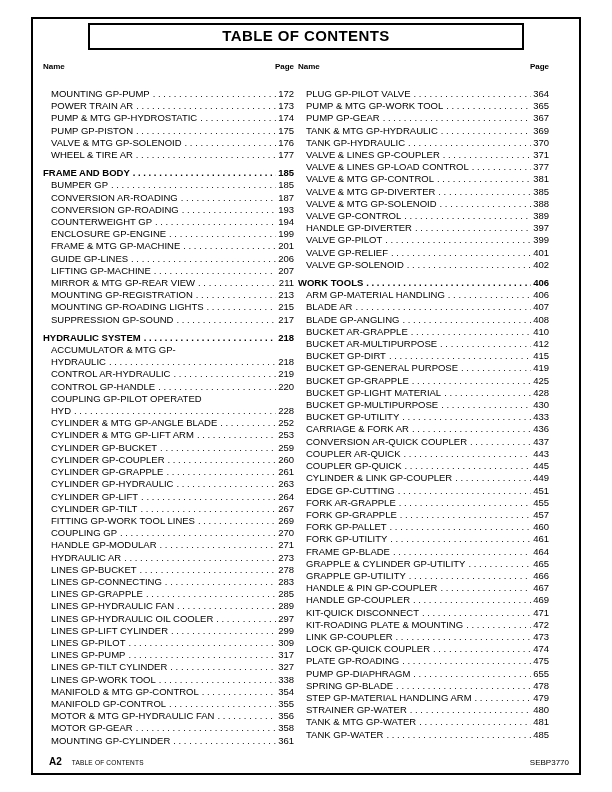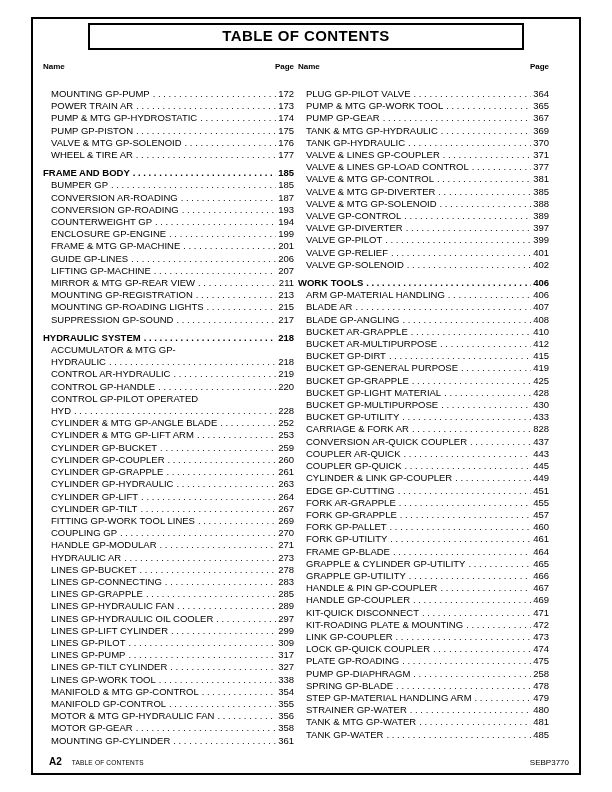--- a/index.html
+++ b/index.html
@@ -193,21 +193,21 @@
               <span class="label">CONTROL AR-HYDRAULIC</span>
               <span class="leader"></span>
               <span class="pagenum">219</span>
             </div>
             <div class="entry">
               <span class="label">CONTROL GP-HANDLE</span>
               <span class="leader"></span>
               <span class="pagenum">220</span>
             </div>
             <div class="entry">
-              <span class="label">CONTROL GP-PILOT OPERATED</span>
+              <span class="label">COUPLING GP-PILOT OPERATED</span>
             </div>
             <div class="entry">
               <span class="label">HYD</span>
               <span class="leader"></span>
               <span class="pagenum">228</span>
             </div>
             <div class="entry">
               <span class="label">CYLINDER &amp; MTG GP-ANGLE BLADE</span>
               <span class="leader"></span>
               <span class="pagenum">252</span>
@@ -400,21 +400,21 @@
               <span class="label">VALVE &amp; MTG GP-SOLENOID</span>
               <span class="leader"></span>
               <span class="pagenum">388</span>
             </div>
             <div class="entry">
               <span class="label">VALVE GP-CONTROL</span>
               <span class="leader"></span>
               <span class="pagenum">389</span>
             </div>
             <div class="entry">
-              <span class="label">VALVE GP-DIVERTER</span>
+              <span class="label">HANDLE GP-DIVERTER</span>
               <span class="leader"></span>
               <span class="pagenum">397</span>
             </div>
             <div class="entry">
               <span class="label">VALVE GP-PILOT</span>
               <span class="leader"></span>
               <span class="pagenum">399</span>
             </div>
             <div class="entry">
               <span class="label">VALVE GP-RELIEF</span>
@@ -482,21 +482,21 @@
               <span class="pagenum">430</span>
             </div>
             <div class="entry">
               <span class="label">BUCKET GP-UTILITY</span>
               <span class="leader"></span>
               <span class="pagenum">433</span>
             </div>
             <div class="entry">
               <span class="label">CARRIAGE &amp; FORK AR</span>
               <span class="leader"></span>
-              <span class="pagenum">828</span>
+              <span class="pagenum">436</span>
             </div>
             <div class="entry">
               <span class="label">CONVERSION AR-QUICK COUPLER</span>
               <span class="leader"></span>
               <span class="pagenum">437</span>
             </div>
             <div class="entry">
               <span class="label">COUPLER AR-QUICK</span>
               <span class="leader"></span>
               <span class="pagenum">443</span>
@@ -582,21 +582,21 @@
               <span class="pagenum">474</span>
             </div>
             <div class="entry">
               <span class="label">PLATE GP-ROADING</span>
               <span class="leader"></span>
               <span class="pagenum">475</span>
             </div>
             <div class="entry">
               <span class="label">PUMP GP-DIAPHRAGM</span>
               <span class="leader"></span>
-              <span class="pagenum">258</span>
+              <span class="pagenum">655</span>
             </div>
             <div class="entry">
               <span class="label">SPRING GP-BLADE</span>
               <span class="leader"></span>
               <span class="pagenum">478</span>
             </div>
             <div class="entry">
               <span class="label">STEP GP-MATERIAL HANDLING ARM</span>
               <span class="leader"></span>
               <span class="pagenum">479</span>

